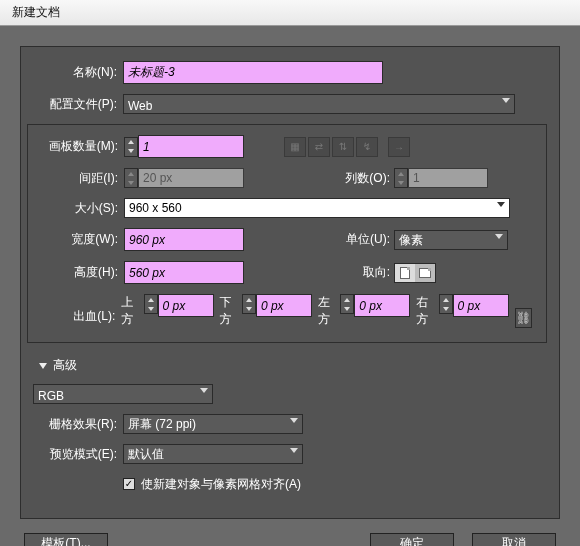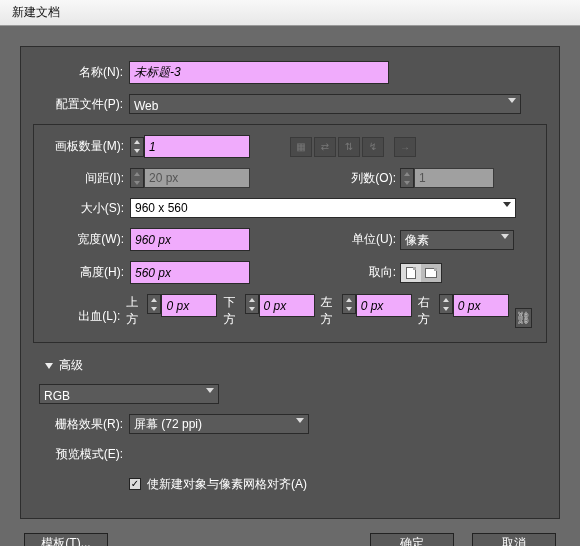--- a/index.html
+++ b/index.html
@@ -1,19 +1,19 @@
 <!DOCTYPE html>
 <html><head>
 <meta charset="utf-8">
 <style>
   * { box-sizing: border-box; margin: 0; padding: 0; font-family: "Microsoft YaHei", "SimSun", sans-serif; font-size: 12px; }
   body { background: #6a6a6a; width: 580px; height: 546px; overflow: hidden; }
   .titlebar { background: linear-gradient(#f8f8f8, #e8e8e8); height: 26px; border-bottom: 1px solid #999; display:flex; align-items:center; padding-left:12px; color:#111; }
   .outer { padding: 20px 20px 10px 20px; }
-  .panel { border: 1px solid #2d2d2d; padding: 14px 18px 14px 18px; background: #535353; }
+  .panel { border: 1px solid #2d2d2d; padding: 14px 18px 14px 12px; background: #535353; }
   .row { display: flex; align-items: center; margin-bottom: 10px; min-height: 20px; }
   .lbl { color: #fff; text-align: right; width: 90px; padding-right: 6px; white-space: nowrap; }
   .lbl-sm { color: #fff; text-align: right; padding-right: 4px; white-space: nowrap; }
   .input { background: #f0abfc; border: 1px solid #2a2a2a; height: 23px; padding: 0 4px; color: #000; font-style: italic; }
   .input-dis { background: #a0a0a0; border: 1px solid #3a3a3a; height: 20px; padding: 0 4px; color: #555; }
   .dd { background: #5a5a5a; border: 1px solid #2a2a2a; height: 20px; color: #fff; padding: 0 4px; display:flex; align-items:flex-end; position:relative; }
   .dd-ar { position:absolute; right:4px; top:3px; width:0; height:0; border-left:4px solid transparent; border-right:4px solid transparent; border-top:5px solid #ddd; }
   .dd-light { background: #ffffff; color:#000; border:1px solid #2a2a2a; height:20px; padding:0 4px; display:flex; align-items:center; position:relative; }
   .stepper { display:flex; flex-direction:column; width:14px; height:20px; border:1px solid #2a2a2a; background:#5a5a5a; }
   .step-up, .step-dn { flex:1; display:flex; align-items:center; justify-content:center; }
@@ -216,20 +216,24 @@
     </div>
     <div class="row">
       <span class="lbl">栅格效果(R):</span>
       <div class="dd" style="width:180px">
         <span>屏幕 (72 ppi)</span>
           <div class="dd-ar"></div>
       </div>
     </div>
     <div class="row">
       <span class="lbl">预览模式(E):</span>
+      <div class="dd" style="width:180px">
+        <span>默认值</span>
+          <div class="dd-ar"></div>
+      </div>
     </div>
     <div class="row" style="margin-left:90px">
       <span class="chk">✓</span>
       <span style="color:#fff">使新建对象与像素网格对齐(A)</span>
     </div>
 
   </div>
 
   <div class="btnbar">
     <div class="btn">模板(T)...</div>

